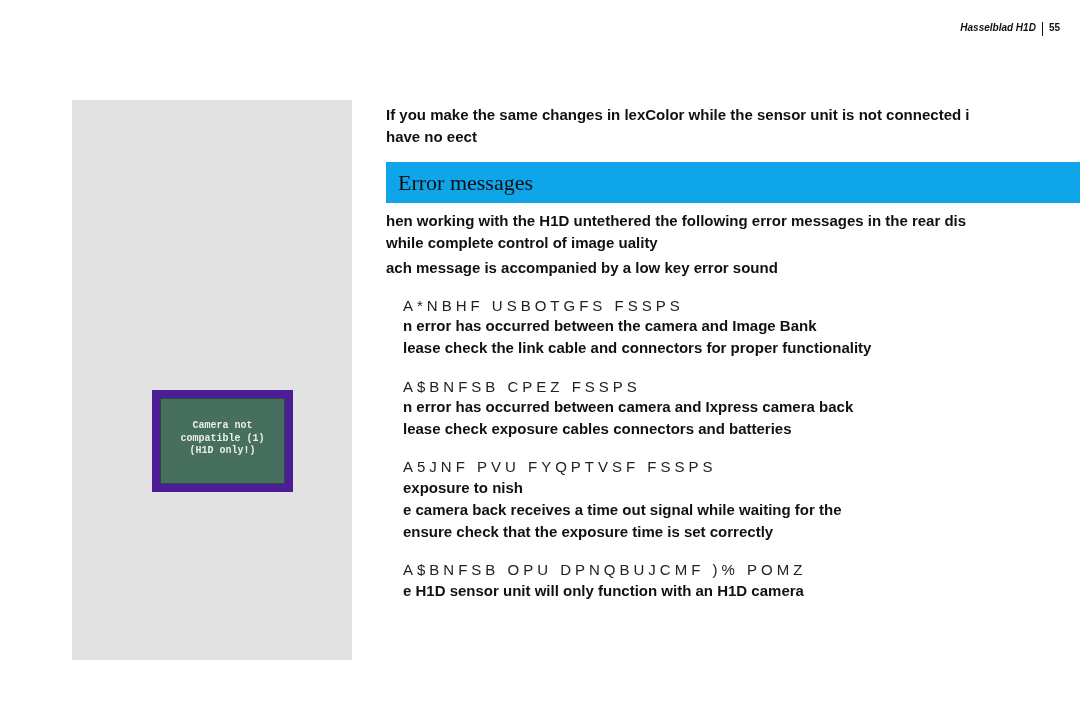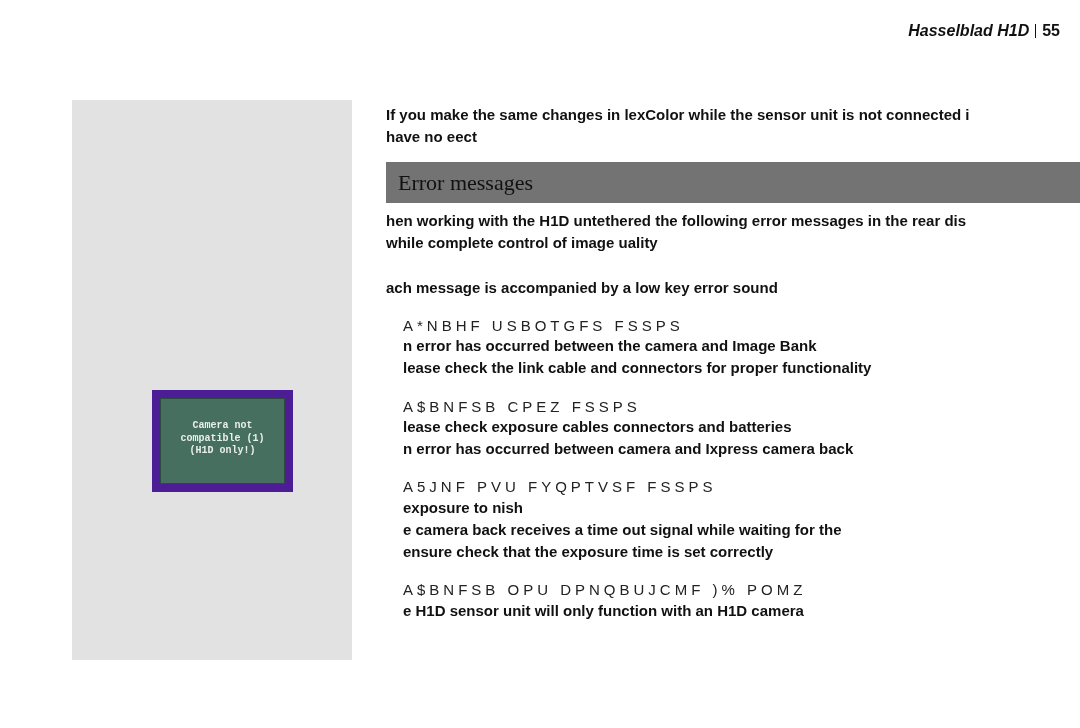--- a/index.html
+++ b/index.html
@@ -1,24 +1,24 @@
 <!DOCTYPE html>
 <html><head>
 <meta charset="utf-8">
 <style>
   html,body{margin:0;padding:0;background:#fff;}
   body{width:1080px;height:728px;font-family:"Segoe UI","Helvetica Neue",Arial,sans-serif;position:relative;overflow:hidden;}
-  .header{position:absolute;top:22px;right:20px;font-size:16px;font-style:italic;font-weight:bold;color:#111;display:flex;align-items:center;}
+  .header{position:absolute;top:22px;right:20px;font-size:10px;font-style:italic;font-weight:bold;color:#111;display:flex;}
   .header .rule{display:inline-block;width:1px;height:14px;background:#111;margin:0 6px;}
   .figure{position:absolute;left:72px;top:100px;width:280px;height:560px;background:#e2e2e2;}
   .lcd{position:absolute;left:152px;top:390px;width:125px;height:86px;background:#466f60;border:8px solid #4c1d95;box-shadow:0 0 0 1px #2d4a40 inset;}
   .lcd .lcdtext{color:#e9efe9;font-family:"Courier New",monospace;font-weight:bold;font-size:10px;text-align:center;line-height:1.25;padding-top:22px;}
   .content{position:absolute;left:386px;top:105px;right:0;font-size:15px;color:#111;line-height:1.35;}
   .bold{font-weight:700;}
-  .sectionbar{background:#737373;padding:6px 12px;margin:14px 0 8px 0;font-family:Georgia,"Times New Roman",serif;font-size:22px;font-weight:400;}
+  .sectionbar{background:#0ea5e9;padding:6px 12px;margin:14px 0 8px 0;font-family:Georgia,"Times New Roman",serif;font-size:22px;font-weight:400;}
   .p{margin:0 0 2px 0;}
   .sub{letter-spacing:4px;font-size:15px;margin-top:18px;color:#222;}
   .subblock{margin-left:17px;}
 </style>
 </head>
 <body>
 
 <div class="header">
   <span>Hasselblad H1D</span>
   <span class="rule"></span>
@@ -36,30 +36,30 @@
 
 <div class="content">
 
   <div class="p bold">If you make the same changes in lexColor while the sensor unit is not connected i</div>
   <div class="p bold">have no eect</div>
 
   <div class="sectionbar">Error messages</div>
 
   <div class="p bold">hen working with the H1D untethered the following error messages in the rear dis</div>
   <div class="p bold">while complete control of image uality</div>
-  <div class="p bold" style="margin-top:24px;">ach message is accompanied by a low key error sound</div>
+  <div class="p bold" style="margin-top:4px;">ach message is accompanied by a low key error sound</div>
 
   <div class="subblock">
     <div class="sub">A*NBHF USBOTGFS FSSPS</div>
     <div class="p bold">n error has occurred between the camera and Image Bank</div>
     <div class="p bold">lease check the link cable and connectors for proper functionality</div>
 
     <div class="sub">A$BNFSB CPEZ FSSPS</div>
+    <div class="p bold">n error has occurred between camera and Ixpress camera back</div>
     <div class="p bold">lease check exposure cables connectors and batteries</div>
-    <div class="p bold">n error has occurred between camera and Ixpress camera back</div>
 
     <div class="sub">A5JNF PVU FYQPTVSF FSSPS</div>
     <div class="p bold">exposure to nish</div>
     <div class="p bold">e camera back receives a time out signal while waiting for the</div>
     <div class="p bold">ensure check that the exposure time is set correctly</div>
 
     <div class="sub">A$BNFSB OPU DPNQBUJCMF )% POMZ</div>
     <div class="p bold">e H1D sensor unit will only function with an H1D camera</div>
   </div>
 

